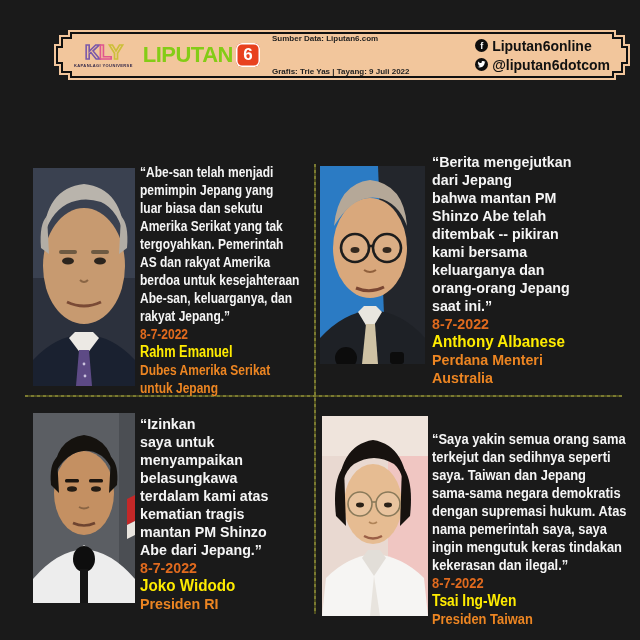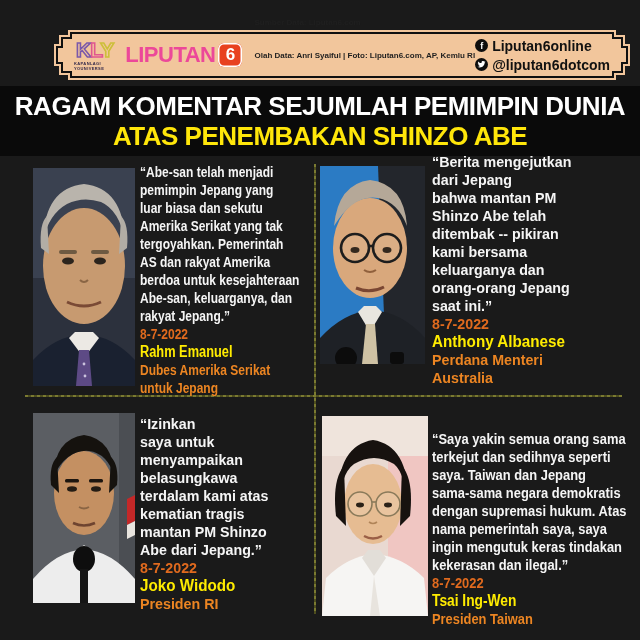--- a/index.html
+++ b/index.html
@@ -19,21 +19,21 @@
   .banner .l-mid{inset:2px;background:#101010;}
   .banner .l-inner{inset:4px;background:#f2c69c;}
   .banner-content{position:absolute;inset:4px;display:flex;align-items:center;padding:0 16px;}
   .kly{display:flex;flex-direction:column;align-items:center;margin-right:10px;}
   .kly-letters{font-size:21px;font-weight:900;letter-spacing:-1px;line-height:20px;}
   .kly-letters .k{color:transparent;-webkit-text-stroke:1.6px #7a58aa;}
   .kly-letters .l{color:transparent;-webkit-text-stroke:1.6px #e0578f;}
   .kly-letters .y{color:transparent;-webkit-text-stroke:1.6px #cdbf3a;}
   .kly-sub{font-size:4px;font-weight:700;color:#33284a;letter-spacing:.4px;margin-top:1px;}
   .l6{display:flex;align-items:center;margin-right:12px;}
-  .l6-word{font-size:22px;font-weight:900;color:#ec4899;letter-spacing:-.5px;}
+  .l6-word{font-size:22px;font-weight:900;color:#84cc16;letter-spacing:-.5px;}
   .l6-badge{width:24px;height:24px;margin-left:3px;background:#e8411f;border-radius:6px;
     color:#fff;font-size:17px;font-weight:900;display:flex;align-items:center;justify-content:center;
     box-shadow:inset 0 0 0 1.5px #fff,inset 0 0 0 3px #e8411f;}
   .credits{font-size:8px;line-height:11px;font-weight:700;color:#1f1f1f;white-space:pre;}
   .socials{margin-left:auto;display:flex;flex-direction:column;gap:3px;}
   .social-row{display:flex;align-items:center;gap:4px;}
   .social-circle{width:13px;height:13px;border-radius:50%;background:#0d0d0d;color:#fff;
     display:flex;align-items:center;justify-content:center;font-size:9px;font-weight:900;}
   .social-label{font-size:14px;font-weight:800;color:#111;}
 
@@ -88,44 +88,39 @@
       <div class="kly">
         <div class="kly-letters"><span class="k">K</span><span class="l">L</span><span class="y">Y</span></div>
         <div class="kly-sub">KAPANLAGI YOUNIVERSE</div>
       </div>
       <div class="l6">
         <span class="l6-word">LIPUTAN</span>
         <span class="l6-badge">6</span>
       </div>
       <div class="credits">
         <div>Sumber Data: Liputan6.com</div>
-        <div>Olah Data: Anri Syaiful | Foto: Liputan6.com, AP, Kemlu RI</div>
         <div>Grafis: Trie Yas | Tayang: 9 Juli 2022</div>
       </div>
       <div class="socials">
         <div class="social-row">
           <span class="social-circle">f</span>
           <span class="social-label">Liputan6online</span>
         </div>
         <div class="social-row">
           <span class="social-circle">
             <svg width="9" height="9" viewBox="0 0 12 12">
                 <path d="M11.5 2.3c-.4.2-.8.3-1.2.4.4-.3.7-.7.9-1.2-.4.2-.9.4-1.4.5A2.2 2.2 0 0 0 6 3.6v.5C4.2 4 2.6 3.2 1.5 1.9c-.5.9-.3 2 .6 2.7-.3 0-.7-.1-1-.3 0 1 .7 1.9 1.7 2.1-.3.1-.6.1-1 0 .3.9 1.1 1.5 2 1.5A4.5 4.5 0 0 1 .5 9c1 .6 2.2 1 3.4 1 4.1 0 6.4-3.5 6.3-6.6.4-.3.8-.7 1.1-1.1z" fill="#fff"></path>
               </svg>
           </span>
           <span class="social-label">@liputan6dotcom</span>
         </div>
       </div>
     </div>
   </div>
 
-  <div class="title-band">
-    <div class="title-l1">RAGAM KOMENTAR SEJUMLAH PEMIMPIN DUNIA</div>
-    <div class="title-l2">ATAS PENEMBAKAN SHINZO ABE</div>
-  </div>
 
   <div class="divider-v"></div>
   <div class="divider-h"></div>
 
   <div class="card" id="card-1">
     <div class="photo">
       <svg width="102" height="218" viewBox="0 0 102 218">
         <rect width="102" height="218" fill="#2c313d"></rect>
         <rect width="102" height="110" fill="#3a4150"></rect>
         <path d="M0 218 L0 192 Q22 168 51 166 Q80 168 102 192 L102 218 Z" fill="#1a2130"></path>

